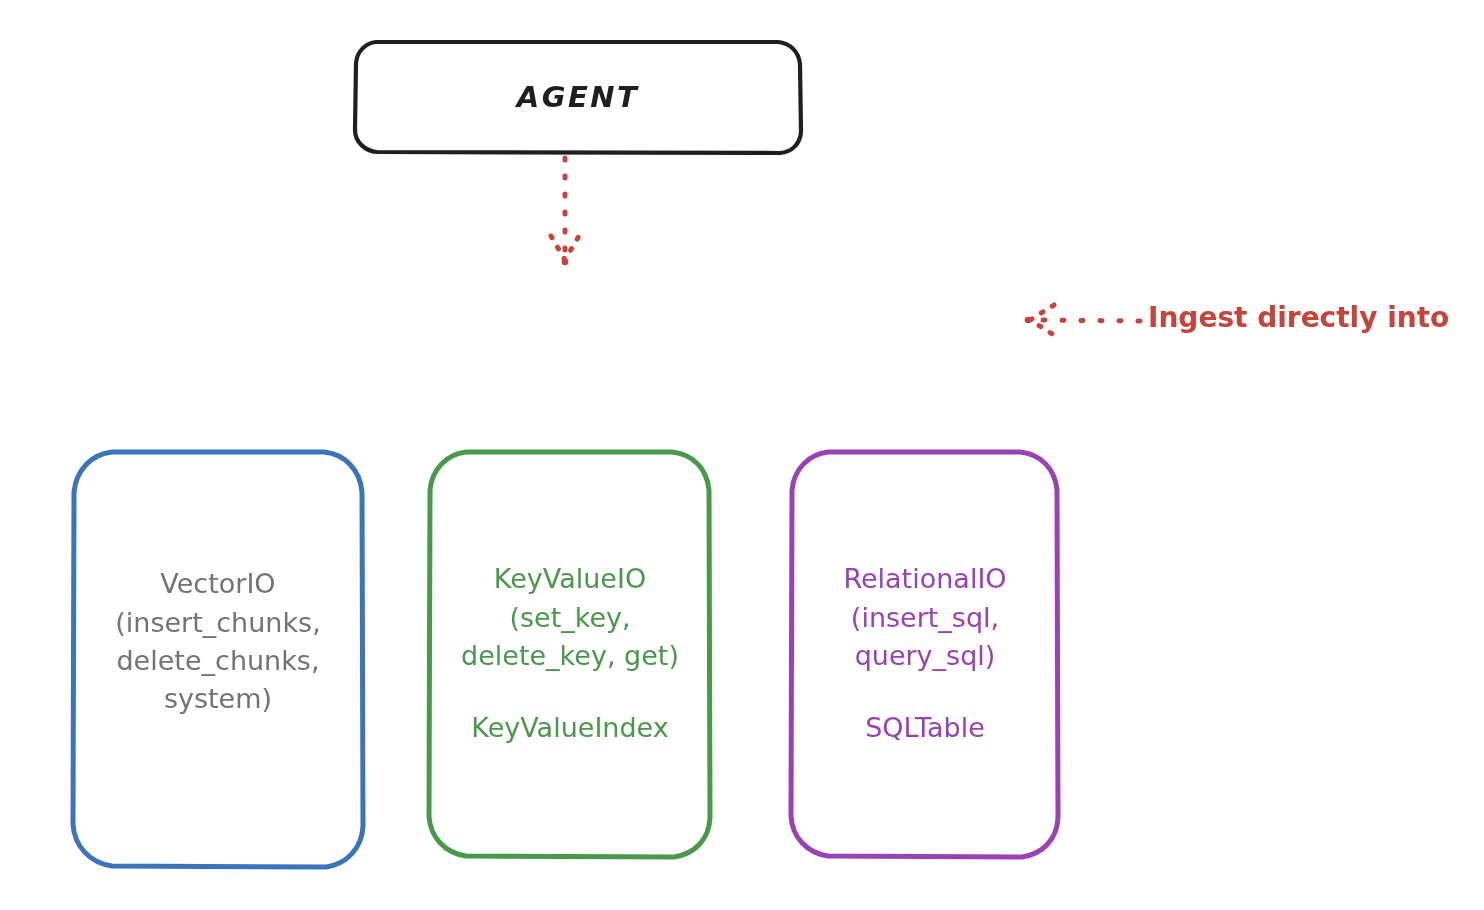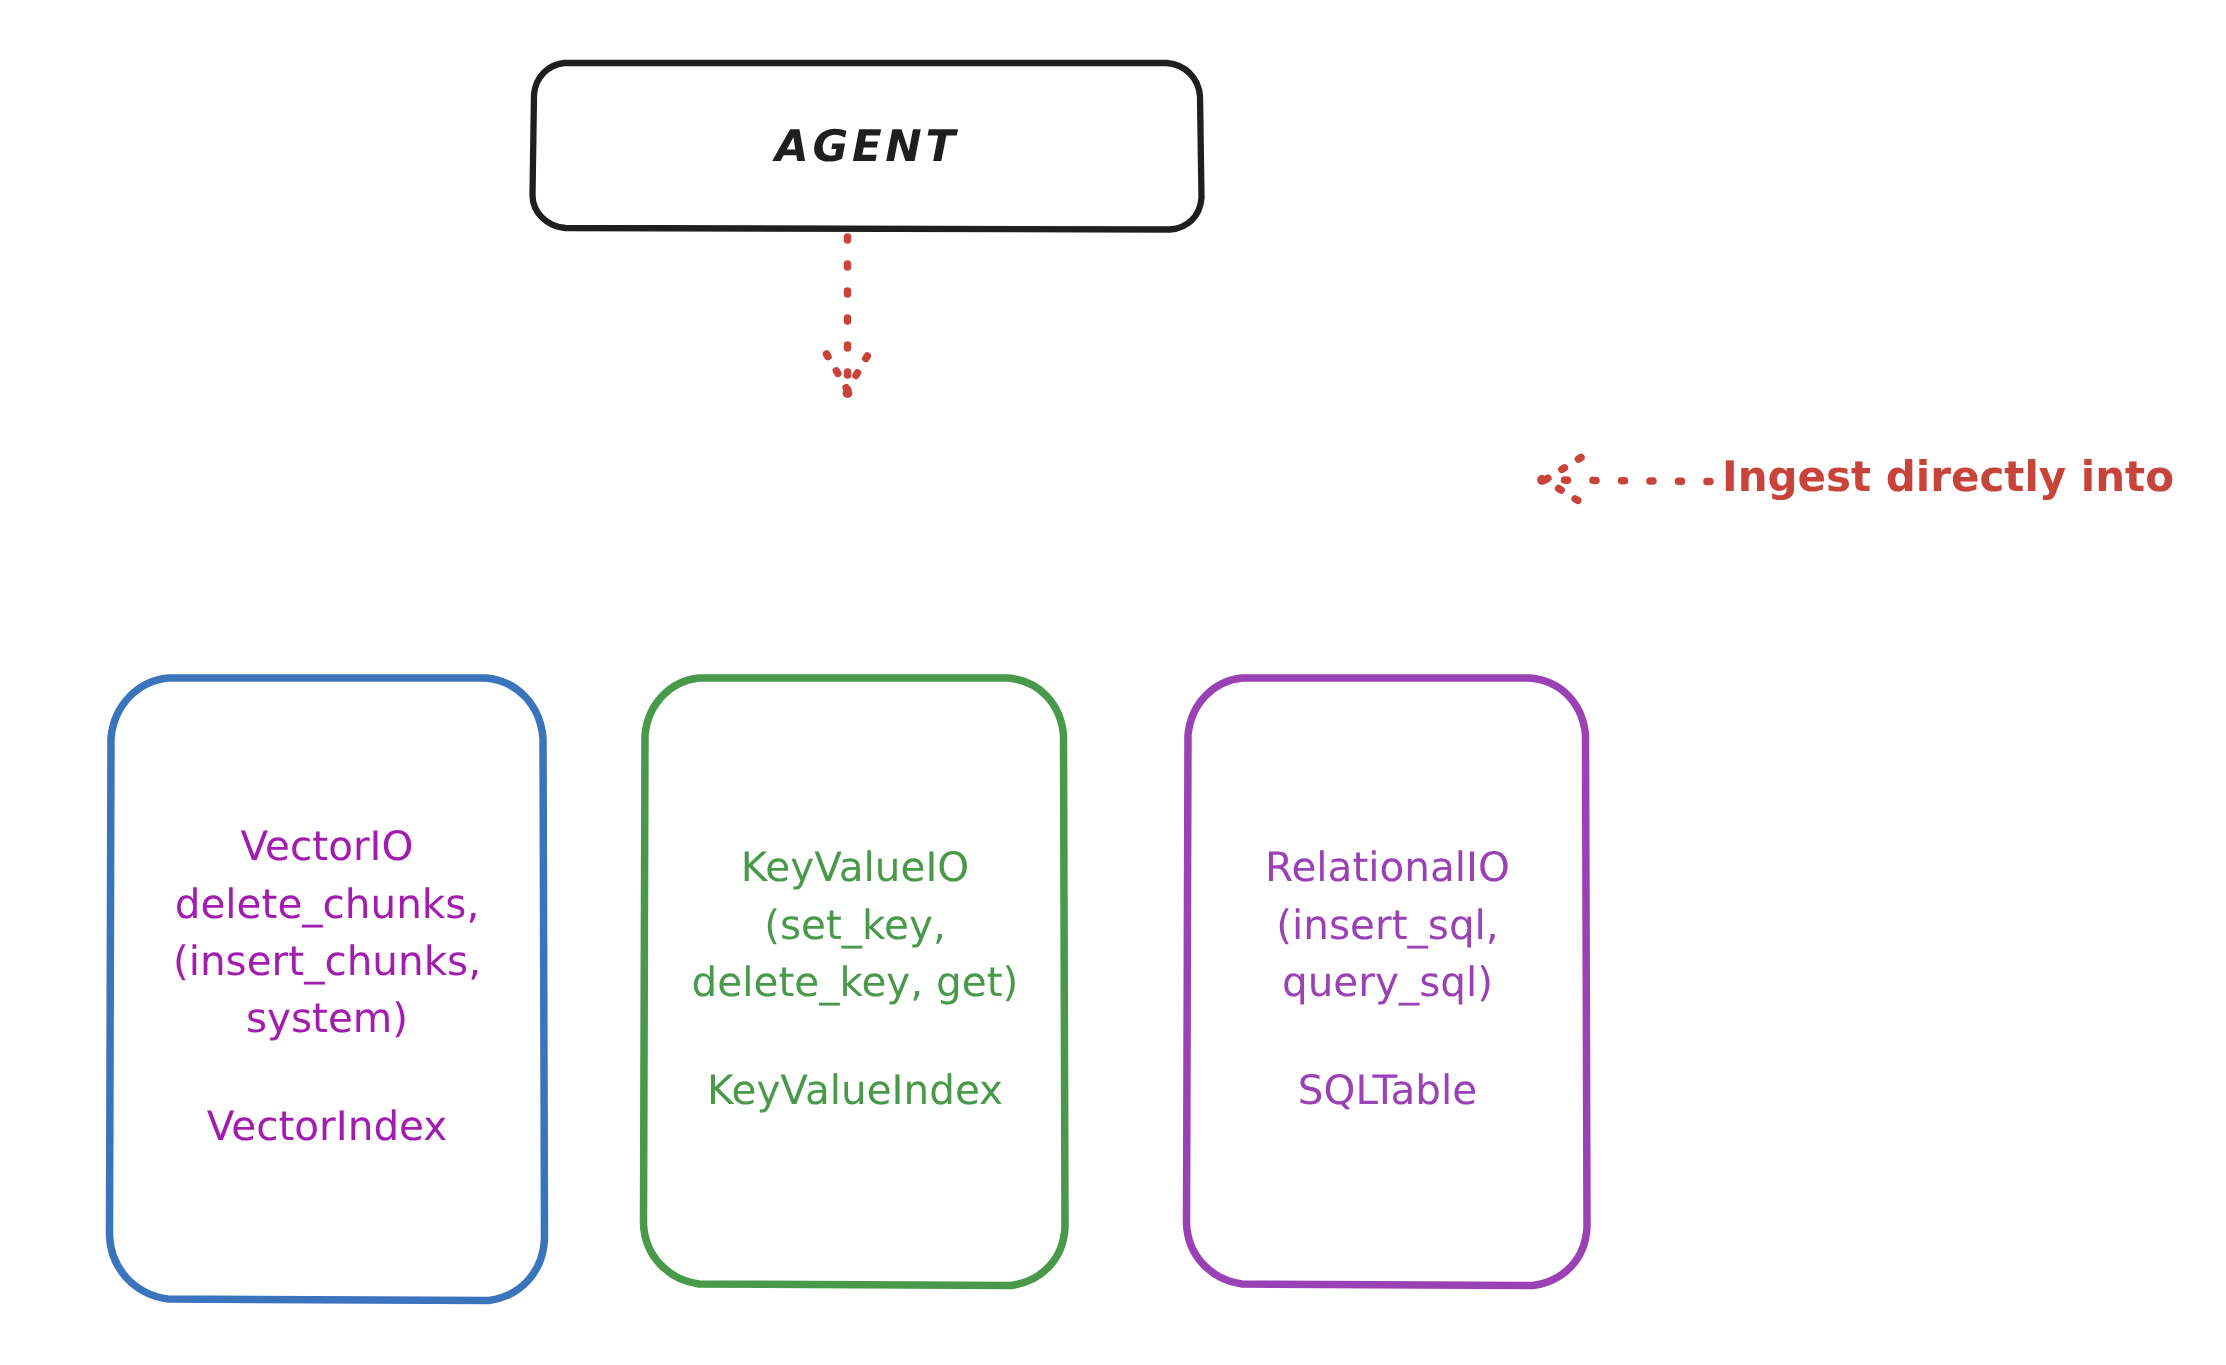--- a/index.html
+++ b/index.html
@@ -90,21 +90,21 @@
   .provider .gap {
     height: 34px;
   }
 
   #node-vectorio {
     left: 70px;
     top: 448px;
     width: 296px;
     height: 422px;
   }
-  #node-vectorio .label-stack { color: #a21caf; }
+  #node-vectorio .label-stack { color: #737373; }
 
   #node-keyvalueio {
     left: 426px;
     top: 448px;
     width: 288px;
     height: 412px;
   }
   #node-keyvalueio .label-stack { color: #489949; }
 
   #node-relationalio {
@@ -183,25 +183,24 @@
   </div>
 
   <div class="node provider" id="node-vectorio">
     <svg class="frame" viewBox="0 0 296 422" preserveAspectRatio="none">
       <path d="M 42 4 C 22 6 6 22 4 44 L 3 376 C 4 398 20 415 42 418
                L 256 419 C 277 416 292 400 293 378 L 292 44
                C 290 22 275 6 254 4 Z" fill="#ffffff" stroke="#3a74bd" stroke-width="5" stroke-linecap="round" stroke-linejoin="round"></path>
     </svg>
     <div class="label-stack">
       <span class="line">VectorIO</span>
+      <span class="line">(insert_chunks,</span>
       <span class="line">delete_chunks,</span>
-      <span class="line">(insert_chunks,</span>
       <span class="line">system)</span>
       <span class="gap"></span>
-      <span class="line">VectorIndex</span>
     </div>
   </div>
 
   <div class="node provider" id="node-keyvalueio">
     <svg class="frame" viewBox="0 0 288 412" preserveAspectRatio="none">
       <path d="M 40 4 C 21 6 6 21 4 42 L 3 368 C 4 389 19 405 40 408
                L 248 409 C 269 406 283 391 284 370 L 283 42
                C 281 21 267 6 246 4 Z" fill="#ffffff" stroke="#489949" stroke-width="5" stroke-linecap="round" stroke-linejoin="round"></path>
     </svg>
     <div class="label-stack">

